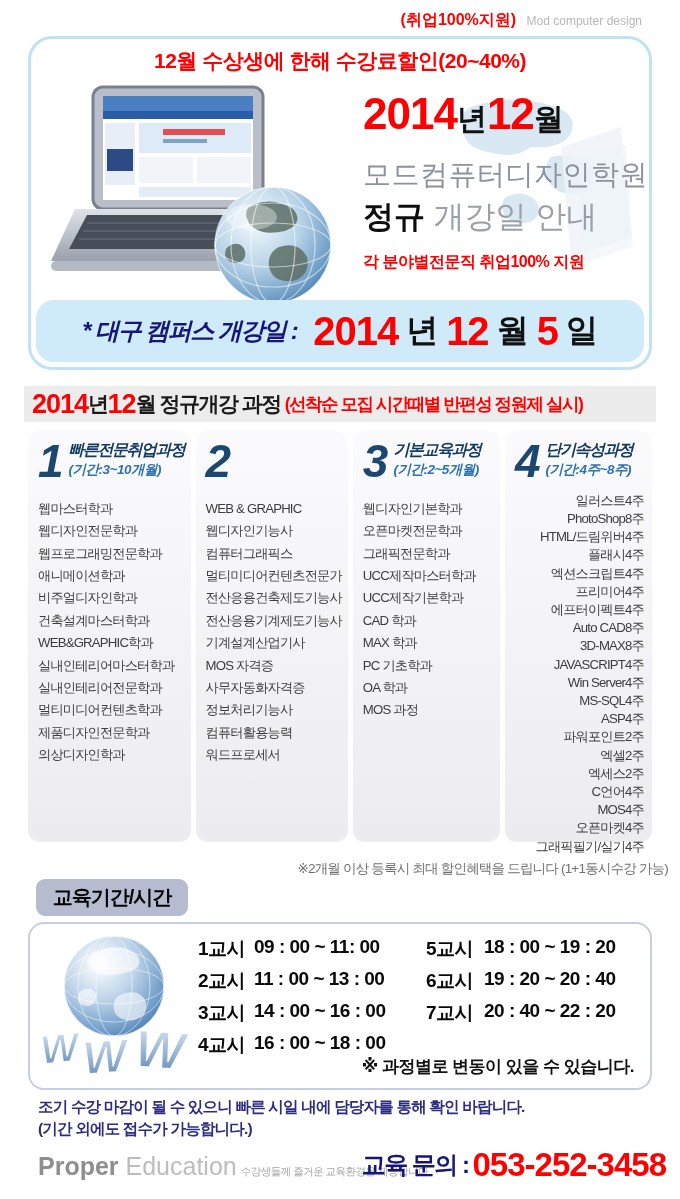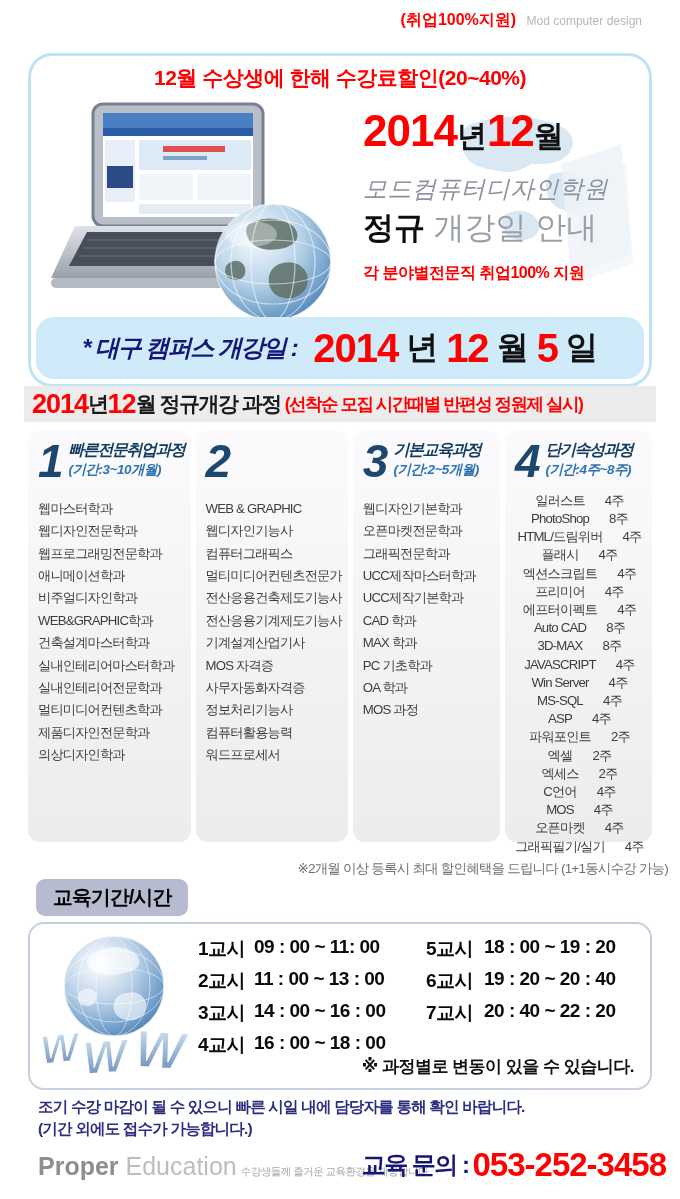--- a/index.html
+++ b/index.html
@@ -5,29 +5,29 @@
   html,body{margin:0;padding:0;background:#fff;}
   .page{position:relative;width:680px;height:1199px;overflow:hidden;background:#fff;
         font-family:"Liberation Sans","DejaVu Sans",sans-serif;}
 
   
   .top-note{position:absolute;top:10px;right:38px;white-space:nowrap;}
   .top-note .emp{color:#f00;font-weight:800;font-size:16px;}
   .top-note .brand{color:#b7b7b7;font-size:12px;margin-left:6px;}
 
   
-  .main-box{position:absolute;top:53px;left:28px;width:624px;height:334px;
+  .main-box{position:absolute;top:36px;left:28px;width:624px;height:334px;
             border:3px solid #bfe3f3;border-radius:24px;box-sizing:border-box;background:#fff;}
   .discount-title{margin-top:8px;text-align:center;color:#f00;font-weight:800;font-size:21px;letter-spacing:-0.5px;}
   .map-deco{position:absolute;right:8px;top:48px;z-index:0;}
   .laptop-wrap{position:absolute;left:4px;top:46px;width:330px;height:225px;z-index:1;}
   .hdr-text{position:absolute;left:332px;top:50px;width:290px;z-index:2;}
   .ym-line .num{color:#f00;font-weight:800;font-size:44px;letter-spacing:-1px;}
   .ym-line .unit{color:#111;font-weight:700;font-size:30px;}
-  .academy{color:#8d939c;font-size:24px;margin-top:16px;letter-spacing:0.5px;white-space:nowrap;font-style:italic;}
+  .academy{color:#8d939c;font-size:28px;margin-top:16px;letter-spacing:0.5px;white-space:nowrap;}
   .subtitle{margin-top:2px;font-size:31px;white-space:nowrap;}
   .subtitle .b{color:#0d0d0d;font-weight:900;}
   .subtitle .g{color:#9aa0a8;font-weight:500;}
   .support-line{margin-top:14px;color:#f00;font-weight:800;font-size:16px;letter-spacing:-0.5px;white-space:nowrap;}
 
   .campus-bar{position:absolute;left:5px;right:5px;bottom:5px;height:62px;background:#cfeaf8;
               border-radius:18px;display:flex;align-items:center;justify-content:center;z-index:2;gap:8px;}
   .campus-label{color:#15157a;font-weight:900;font-style:italic;font-size:24px;letter-spacing:-1.5px;margin-right:8px;white-space:nowrap;}
   .campus-bar .n{color:#f00;font-weight:800;font-size:40px;letter-spacing:-1px;}
   .campus-bar .u{color:#111;font-weight:700;font-size:32px;}
@@ -43,21 +43,21 @@
   .cols{position:absolute;top:430px;left:28px;width:624px;display:grid;grid-template-columns:repeat(4,1fr);gap:5px;}
   .card{background:linear-gradient(180deg,#fbfbfd 0%,#ececef 100%);border-radius:12px;
         padding:10px 6px 10px 10px;height:412px;box-sizing:border-box;}
   .card-head{display:flex;align-items:flex-start;}
   .card-head .num{font-size:46px;font-weight:800;font-style:italic;color:#1c486f;line-height:0.95;margin-right:5px;}
   .card-head .ttl{font-size:16px;font-weight:800;font-style:italic;color:#133c62;letter-spacing:-1.5px;white-space:nowrap;}
   .card-head .per{font-size:13.5px;font-weight:800;font-style:italic;color:#2d73b2;letter-spacing:-0.5px;white-space:nowrap;}
   .clist{list-style:none;margin:14px 0 0;padding:0;font-size:13.2px;color:#3d3d3d;letter-spacing:-0.8px;}
   .clist li{line-height:22.4px;white-space:nowrap;}
   .clist.dense{margin-top:8px;}
-  .clist.dense li{line-height:18.2px;display:flex;justify-content:center;padding-right:2px;gap:20px;}
+  .clist.dense li{line-height:18.2px;display:flex;justify-content:flex-end;padding-right:2px;}
 
   .discount-note{position:absolute;top:860px;right:12px;color:#6f6f6f;font-size:13.5px;letter-spacing:-0.8px;white-space:nowrap;}
 
   .badge{position:absolute;top:879px;left:36px;width:152px;height:37px;background:#b6bbd0;border-radius:9px;
          display:flex;align-items:center;justify-content:center;font-weight:800;font-size:20px;color:#000;letter-spacing:-1px;}
 
   
   .sched-box{position:absolute;top:922px;left:28px;width:624px;height:168px;border:2px solid #c6cfde;
              border-radius:16px;box-sizing:border-box;background:#fff;}
   .www-wrap{position:absolute;left:8px;top:0px;width:160px;height:162px;}
@@ -190,22 +190,22 @@
           <div class="ttl">빠른전문취업과정</div>
           <div class="per">(기간:3~10개월)</div>
         </div>
       </div>
       <ul class="clist">
         <li>웹마스터학과</li>
         <li>웹디자인전문학과</li>
         <li>웹프로그래밍전문학과</li>
         <li>애니메이션학과</li>
         <li>비주얼디자인학과</li>
+        <li>건축설계마스터학과</li>
         <li>WEB&amp;GRAPHIC학과</li>
-        <li>건축설계마스터학과</li>
         <li>실내인테리어마스터학과</li>
         <li>실내인테리어전문학과</li>
         <li>멀티미디어컨텐츠학과</li>
         <li>제품디자인전문학과</li>
         <li>의상디자인학과</li>
       </ul>
     </div>
 
     <div class="card">
       <div class="card-head">

